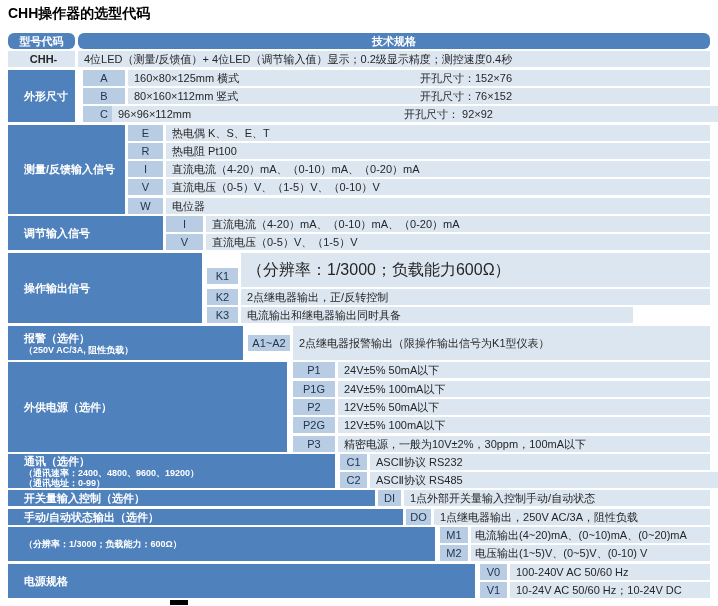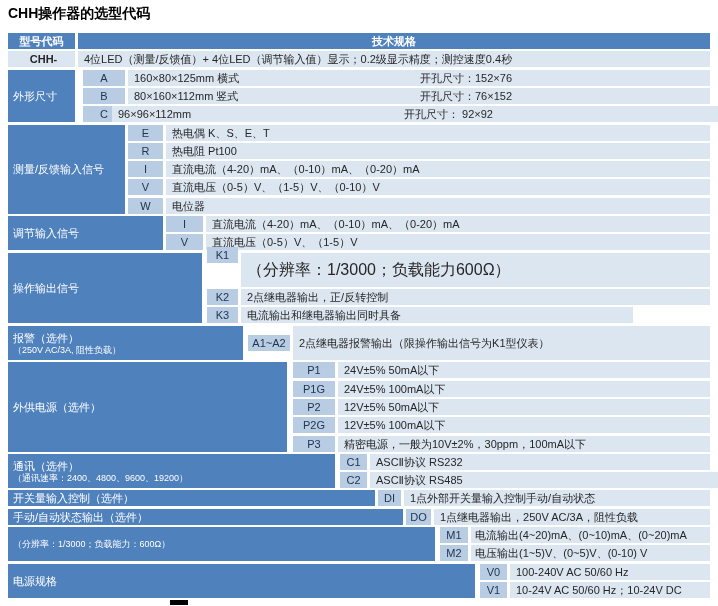--- a/index.html
+++ b/index.html
@@ -11,24 +11,24 @@
     color:#262626;
   }
   .title{
     position:absolute;left:8px;top:5px;margin:0;
     font-size:14px;font-weight:bold;color:#000;
   }
   
   .lbl{
     position:absolute;background:#4f81bd;color:#fff;
     display:flex;flex-direction:column;justify-content:center;
-    padding-left:5px;box-sizing:border-box;
-    font-size:11px;line-height:13px;white-space:nowrap;overflow:hidden;
+    padding-left:16px;box-sizing:border-box;
+    font-size:11px;line-height:13px;white-space:nowrap;overflow:hidden;font-weight:bold;
   }
-  .hdr{flex-direction:row;justify-content:center;align-items:center;padding-left:0;font-weight:bold;}
+  .hdr{flex-direction:row;justify-content:center;align-items:center;padding-left:0;font-weight:bold;border-radius:6px;}
   
   .code{
     position:absolute;height:16px;background:#b8cce4;color:#21374f;
     display:flex;align-items:center;justify-content:center;
     font-size:11px;box-sizing:border-box;white-space:nowrap;
   }
   
   .cell{
     position:absolute;height:16px;background:#dce6f1;color:#262626;
     display:flex;align-items:center;padding-left:6px;box-sizing:border-box;
@@ -83,21 +83,21 @@
   <div class="code" style="left:128px;top:198px;width:35px">W</div>
   <div class="cell" style="left:166px;top:198px;width:544px">电位器</div>
 
   <div class="lbl" style="left:8px;top:216px;width:155px;height:34px">调节输入信号</div>
   <div class="code" style="left:166px;top:216px;width:37px">I</div>
   <div class="cell" style="left:206px;top:216px;width:504px">直流电流（4-20）mA、（0-10）mA、（0-20）mA</div>
   <div class="code" style="left:166px;top:234px;width:37px">V</div>
   <div class="cell" style="left:206px;top:234px;width:504px">直流电压（0-5）V、（1-5）V</div>
 
   <div class="lbl" style="left:8px;top:253px;width:194px;height:70px">操作输出信号</div>
-  <div class="code" style="left:207px;top:247px;width:31px">K1</div>
+  <div class="code" style="left:207px;top:268px;width:31px">K1</div>
   <div class="cell tall two" style="left:241px;top:253px;width:469px">
     <span class="sub" style="font-size:16px">（分辨率：1/3000；负载能力600Ω）</span>
   </div>
   <div class="code" style="left:207px;top:289px;width:31px">K2</div>
   <div class="cell" style="left:241px;top:289px;width:469px">2点继电器输出，正/反转控制</div>
   <div class="code" style="left:207px;top:307px;width:31px">K3</div>
   <div class="cell" style="left:241px;top:307px;width:392px">电流输出和继电器输出同时具备</div>
 
   <div class="lbl" style="left:8px;top:326px;width:235px;height:34px">
     <span>报警（选件）</span>
@@ -114,20 +114,21 @@
   <div class="code" style="left:293px;top:399px;width:42px">P2</div>
   <div class="cell" style="left:338px;top:399px;width:372px">12V±5% 50mA以下</div>
   <div class="code" style="left:293px;top:417px;width:42px">P2G</div>
   <div class="cell" style="left:338px;top:417px;width:372px">12V±5% 100mA以下</div>
   <div class="code" style="left:293px;top:436px;width:42px">P3</div>
   <div class="cell" style="left:338px;top:436px;width:372px">精密电源，一般为10V±2%，30ppm，100mA以下</div>
 
   <div class="lbl" style="left:8px;top:454px;width:327px;height:34px">
     <span>通讯（选件）</span>
     <span class="sub">（通讯速率：2400、4800、9600、19200）</span>
+    <span class="sub">（通讯地址：0-99）</span>
   </div>
   <div class="code" style="left:340px;top:454px;width:27px">C1</div>
   <div class="cell" style="left:370px;top:454px;width:340px">ASCⅡ协议 RS232</div>
   <div class="code" style="left:340px;top:472px;width:27px">C2</div>
   <div class="cell" style="left:370px;top:472px;width:356px">ASCⅡ协议 RS485</div>
 
   <div class="lbl" style="left:8px;top:490px;width:367px;height:16px">开关量输入控制（选件）</div>
   <div class="code" style="left:378px;top:490px;width:23px">DI</div>
   <div class="cell" style="left:404px;top:490px;width:306px">1点外部开关量输入控制手动/自动状态</div>
 

